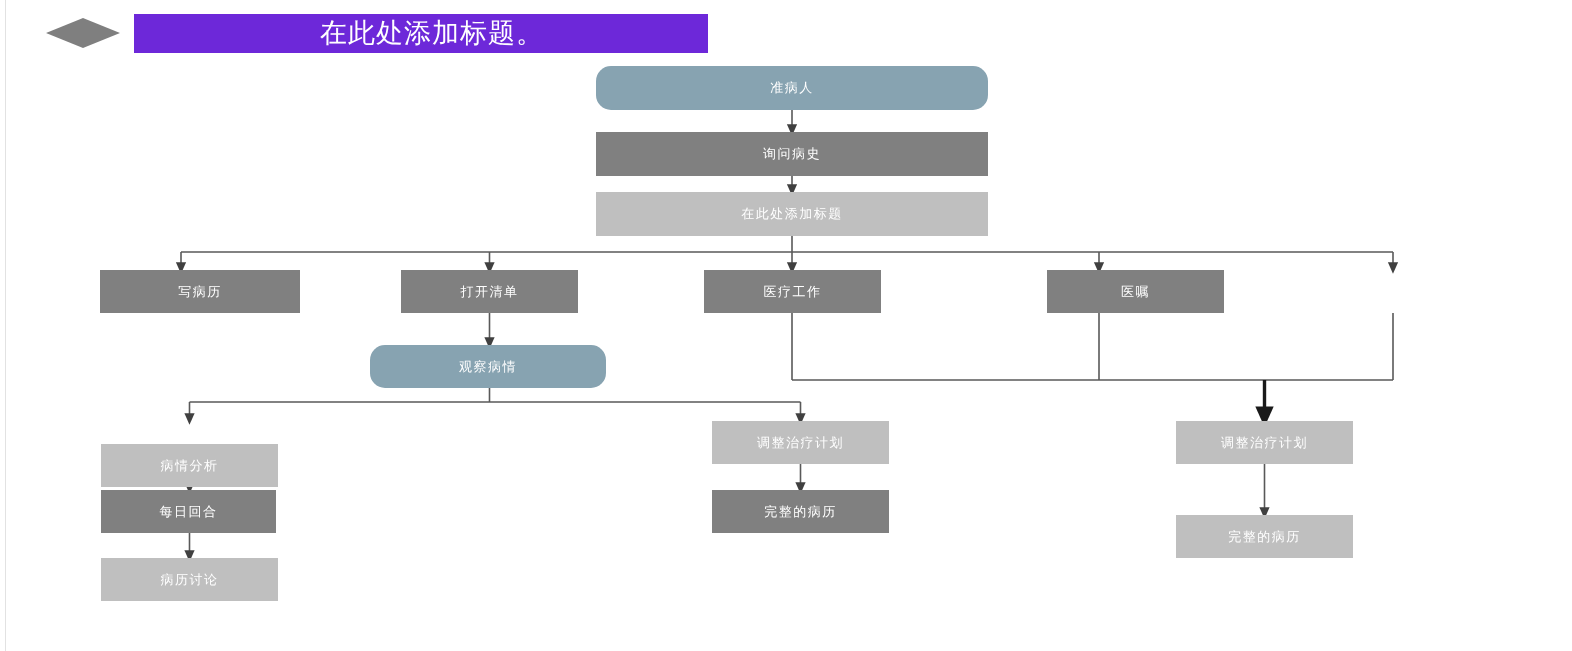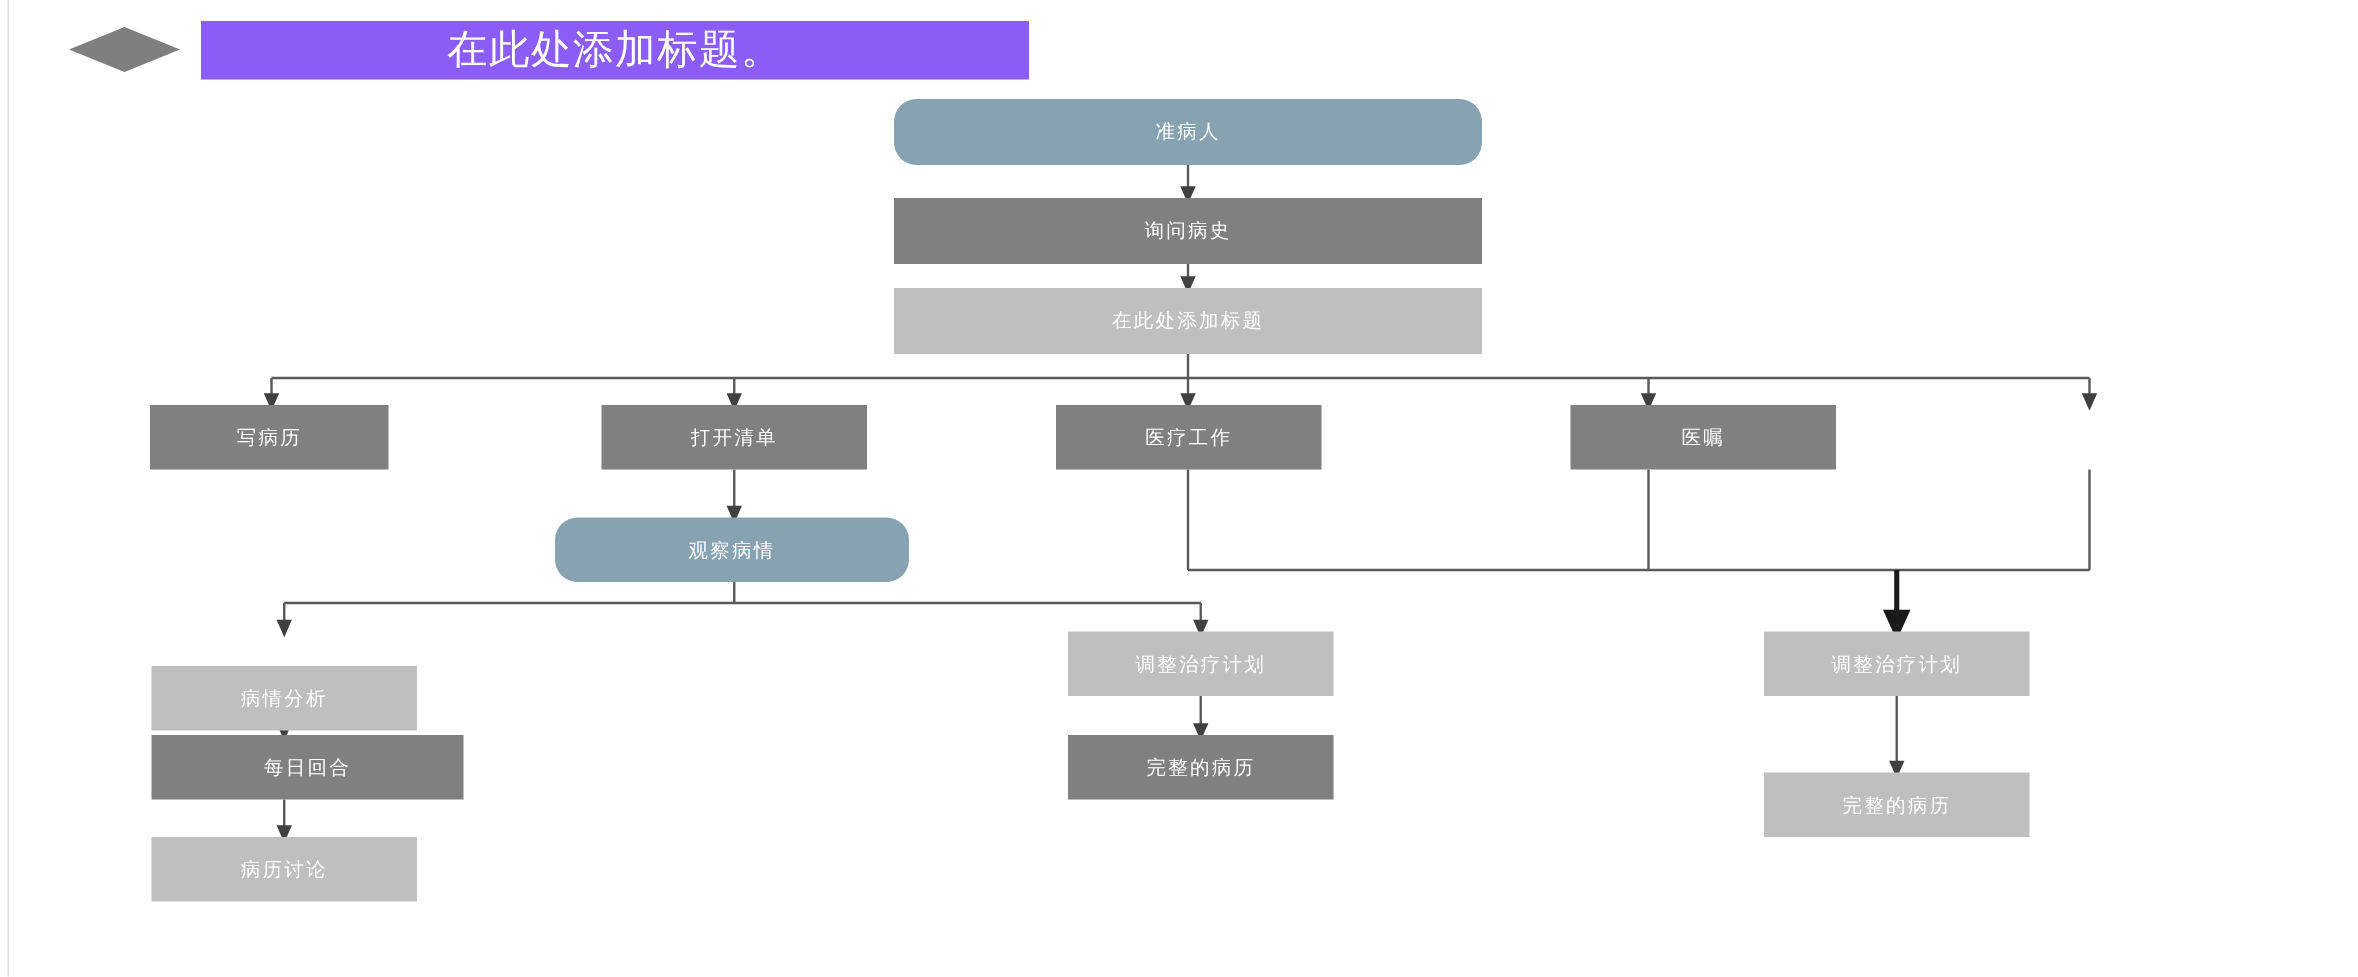--- a/index.html
+++ b/index.html
@@ -17,22 +17,22 @@
     position:absolute;left:5px;top:0;width:1px;height:651px;
     background:#e2e2e2;
   }
 
   
   .title-diamond{
     position:absolute;left:45px;top:17px;width:76px;height:32px;
   }
   .title-bar{
     position:absolute;left:134px;top:14px;width:552px;height:39px;
-    background:#8b5cf6;
-    display:flex;align-items:center;justify-content:center;
+    background:#6d28d9;
+    display:flex;align-items:center;justify-content:center;padding-left:22px;
   }
   .title-text{
     color:#ffffff;font-size:27px;letter-spacing:1px;
     line-height:1;white-space:nowrap;
   }
 
   
   .node{
     position:absolute;
     display:flex;align-items:center;justify-content:center;
@@ -118,29 +118,29 @@
     </g>
     <g fill="none" stroke="#1a1a1a" stroke-width="3.4" marker-end="url(#ahb)">
       <path d="M1264.5,380 L1264.5,416"></path>
     </g>
   </svg>
 
   <div class="node blue" style="left:596px;top:66px;width:392px;height:44px;">准病人</div>
   <div class="node dark" style="left:596px;top:132px;width:392px;height:44px;">询问病史</div>
   <div class="node light" style="left:596px;top:192px;width:392px;height:44px;">在此处添加标题</div>
 
-  <div class="node dark" style="left:100px;top:270px;width:159px;height:43px;">写病历</div>
+  <div class="node dark" style="left:100px;top:270px;width:200px;height:43px;">写病历</div>
   <div class="node dark" style="left:401px;top:270px;width:177px;height:43px;">打开清单</div>
   <div class="node dark" style="left:704px;top:270px;width:177px;height:43px;">医疗工作</div>
   <div class="node dark" style="left:1047px;top:270px;width:177px;height:43px;">医嘱</div>
 
   <div class="node blue" style="left:370px;top:345px;width:236px;height:43px;">观察病情</div>
 
   <div class="node light" style="left:101px;top:421px;width:177px;height:43px;margin-top:23px;">病情分析</div>
-  <div class="node dark" style="left:101px;top:490px;width:208px;height:43px;">每日回合</div>
+  <div class="node dark" style="left:101px;top:490px;width:175px;height:43px;">每日回合</div>
   <div class="node light" style="left:101px;top:558px;width:177px;height:43px;">病历讨论</div>
 
   <div class="node light" style="left:712px;top:421px;width:177px;height:43px;">调整治疗计划</div>
   <div class="node dark" style="left:712px;top:490px;width:177px;height:43px;">完整的病历</div>
 
   <div class="node light" style="left:1176px;top:421px;width:177px;height:43px;">调整治疗计划</div>
   <div class="node light" style="left:1176px;top:515px;width:177px;height:43px;">完整的病历</div>
 
 </div>
 

